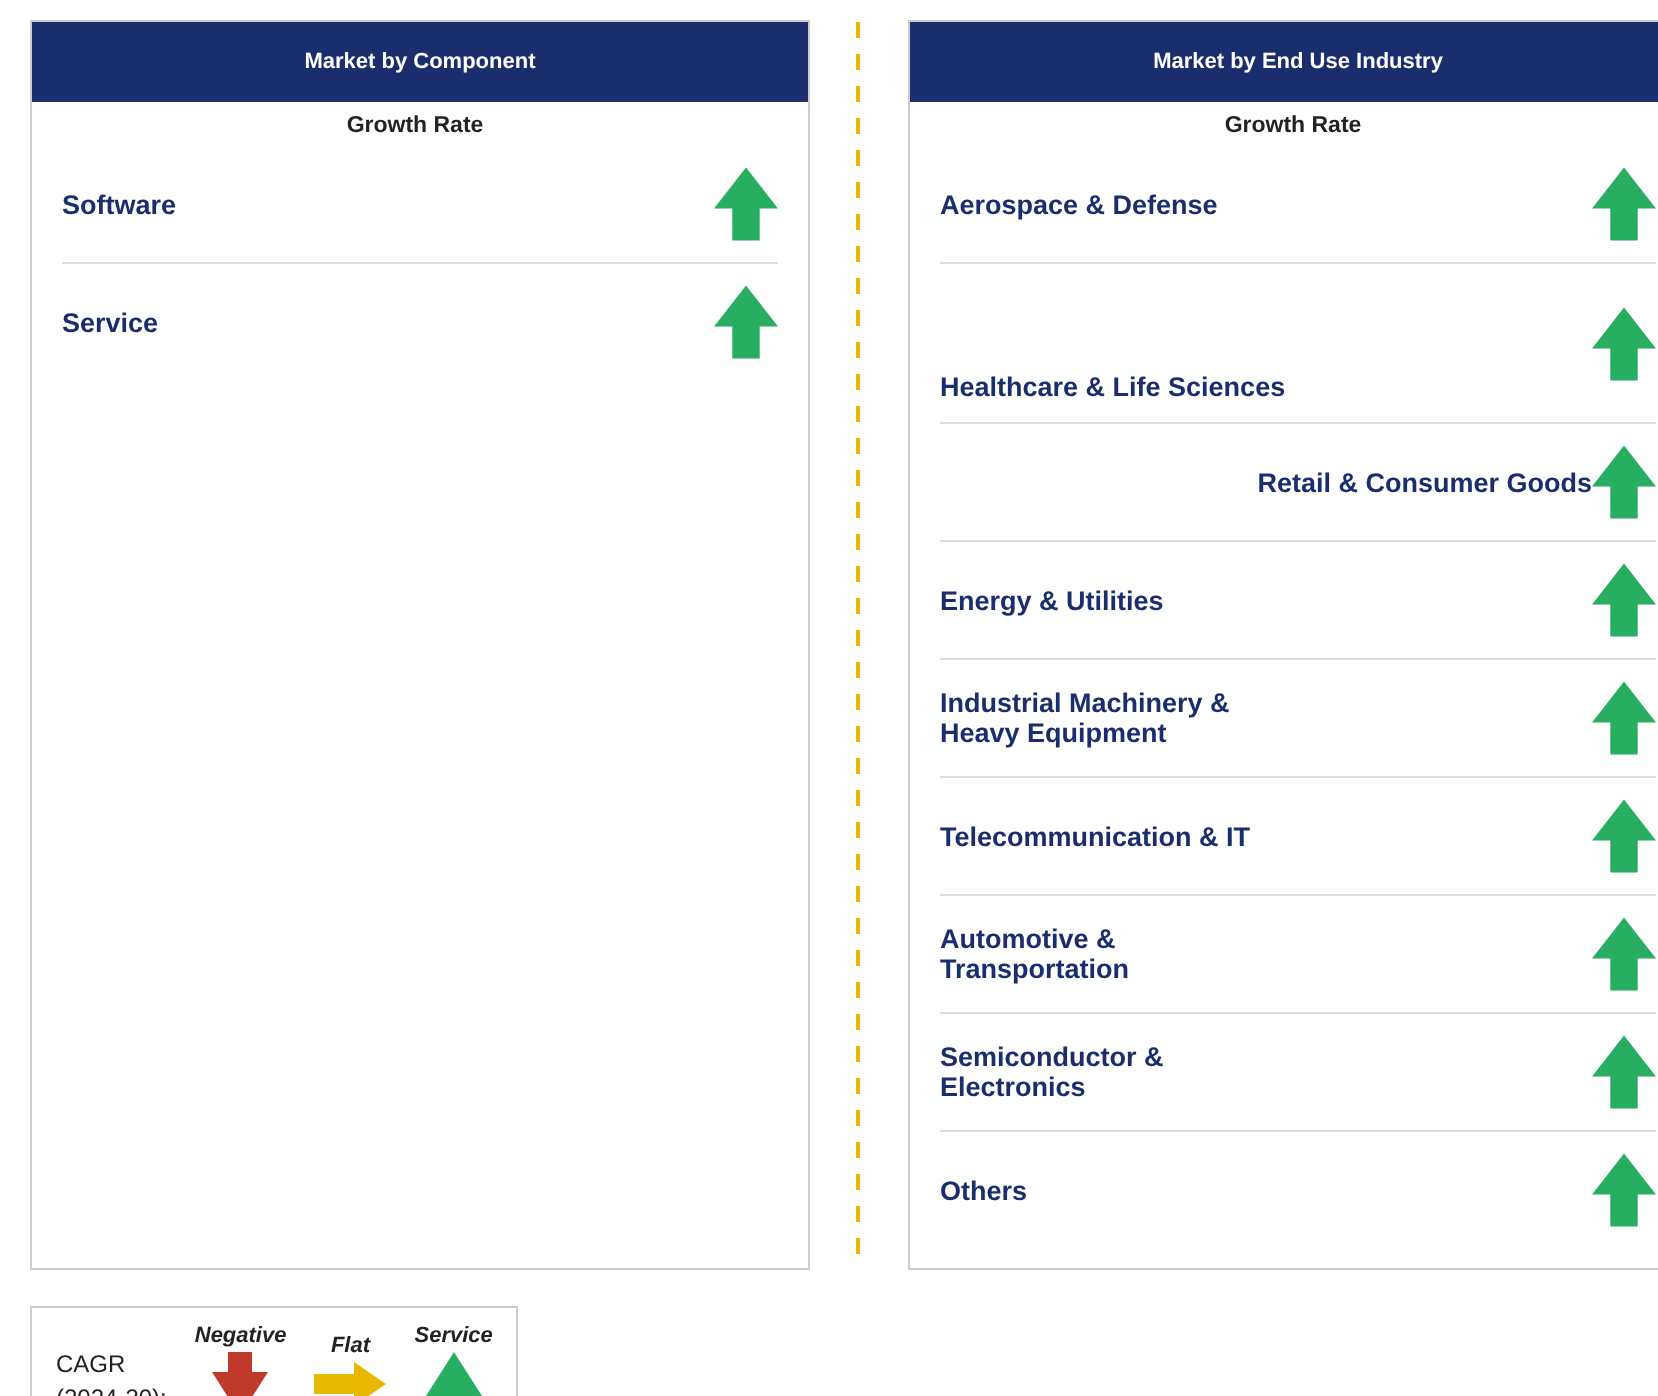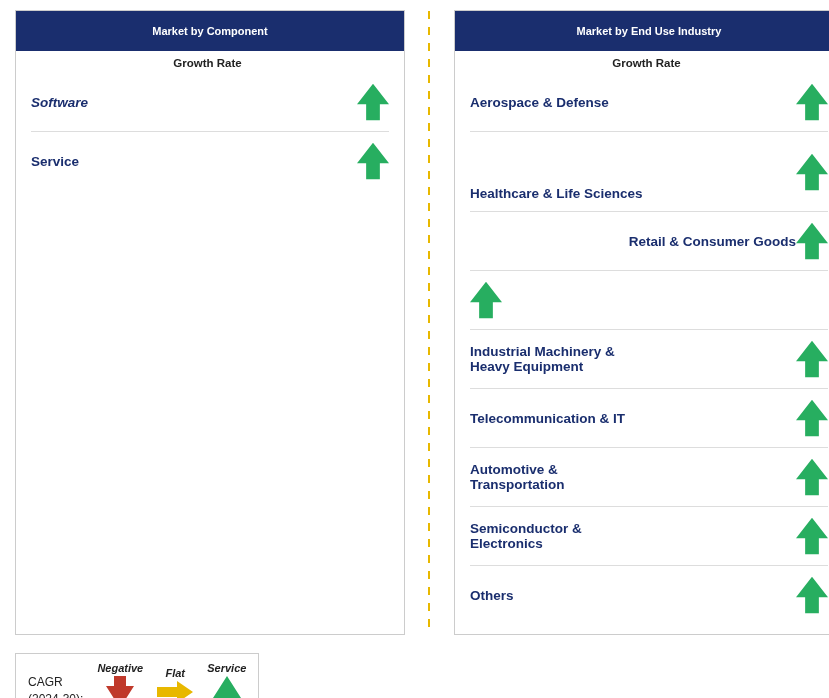--- a/index.html
+++ b/index.html
@@ -161,21 +161,21 @@
 
   <div class="left-panel">
     <div class="panel-header">
       <span>Market by Component</span>
     </div>
     <div class="panel-body">
       <div class="growth-rate-label">Growth Rate</div>
 
       <div id="left-items">
           <div class="market-row">
-            <span class="market-label" style="white-space: pre-line; font-style: italic;">Software</span>
+            <span class="market-label" style="white-space: pre-line;">Software</span>
             <svg width="32" height="38" viewBox="0 0 28 32">
               <polygon points="14,0 28,18 20,18 20,32 8,32 8,18 0,18" fill="#27ae60"></polygon>
             </svg>
           </div>
           <div class="market-row">
             <span class="market-label" style="white-space: pre-line;">Service</span>
             <svg width="32" height="38" viewBox="0 0 28 32">
               <polygon points="14,0 28,18 20,18 20,32 8,32 8,18 0,18" fill="#27ae60"></polygon>
             </svg>
           </div>
@@ -206,20 +206,21 @@
               <polygon points="14,0 28,18 20,18 20,32 8,32 8,18 0,18" fill="#27ae60"></polygon>
             </svg>
           </div>
           <div class="market-row">
             <span class="market-label" style="white-space: pre-line; text-align: right;">Retail &amp; Consumer Goods</span>
             <svg width="32" height="38" viewBox="0 0 28 32">
               <polygon points="14,0 28,18 20,18 20,32 8,32 8,18 0,18" fill="#27ae60"></polygon>
             </svg>
           </div>
           <div class="market-row">
+            <span class="market-label" style="white-space: pre-line;">Energy &amp; Utilities</span>
             <svg width="32" height="38" viewBox="0 0 28 32">
               <polygon points="14,0 28,18 20,18 20,32 8,32 8,18 0,18" fill="#27ae60"></polygon>
             </svg>
           </div>
           <div class="market-row">
             <span class="market-label" style="white-space: pre-line;">Industrial Machinery &amp;
 Heavy Equipment</span>
             <svg width="32" height="38" viewBox="0 0 28 32">
               <polygon points="14,0 28,18 20,18 20,32 8,32 8,18 0,18" fill="#27ae60"></polygon>
             </svg>

